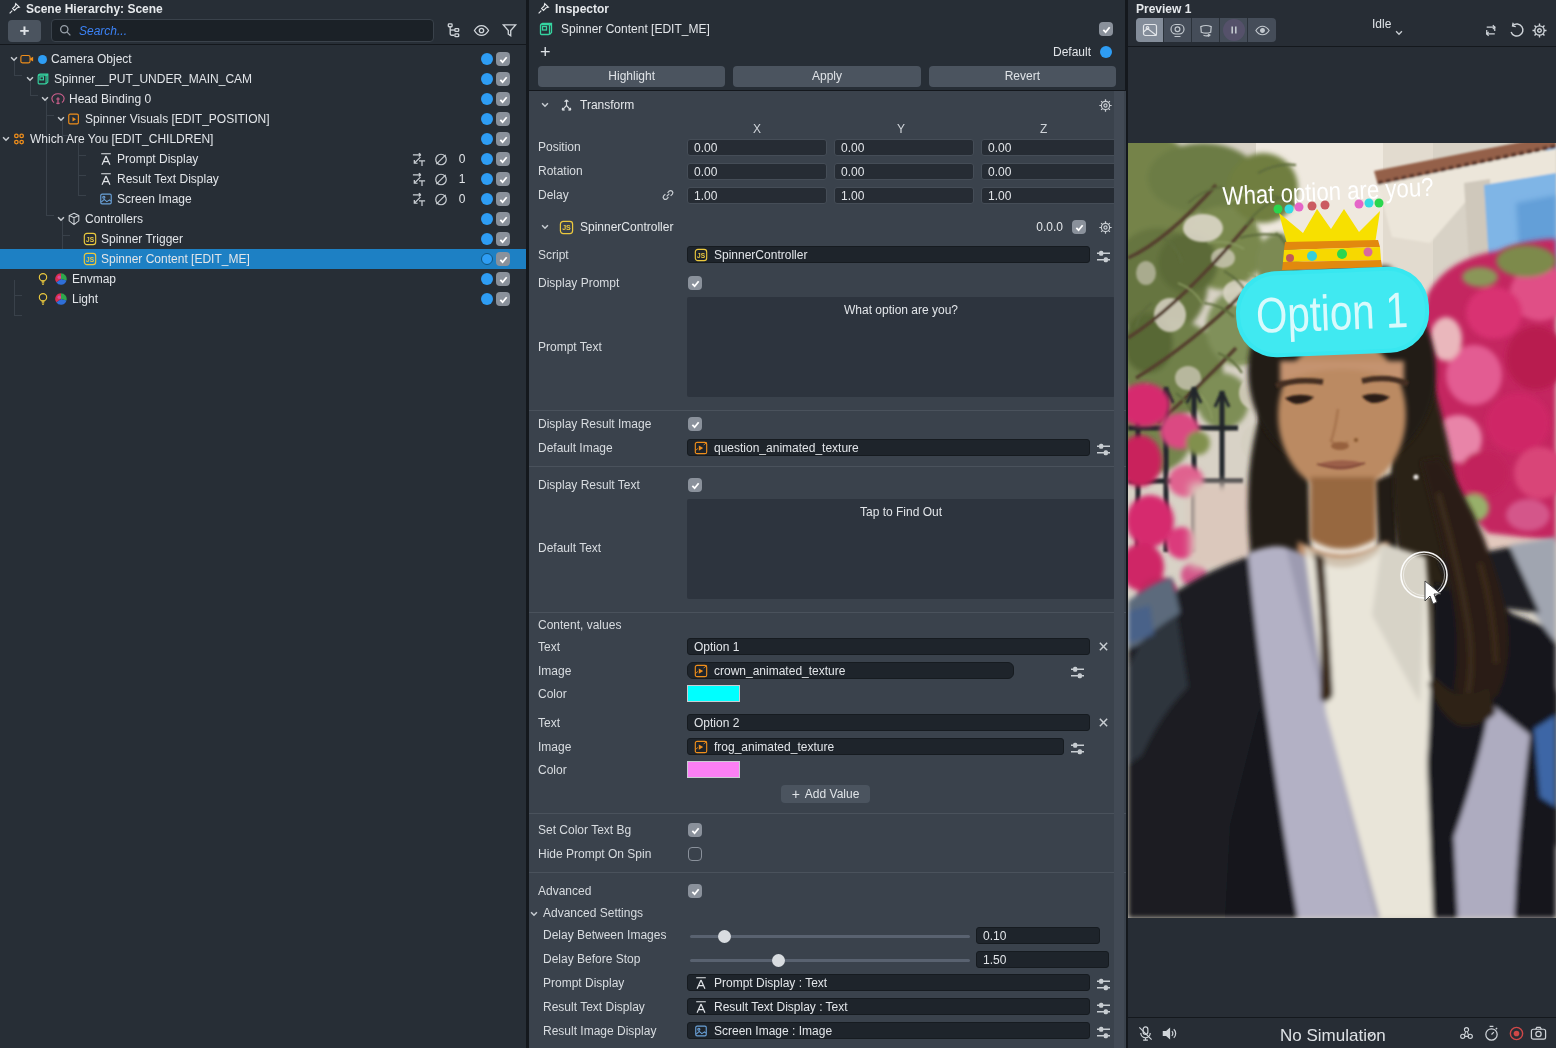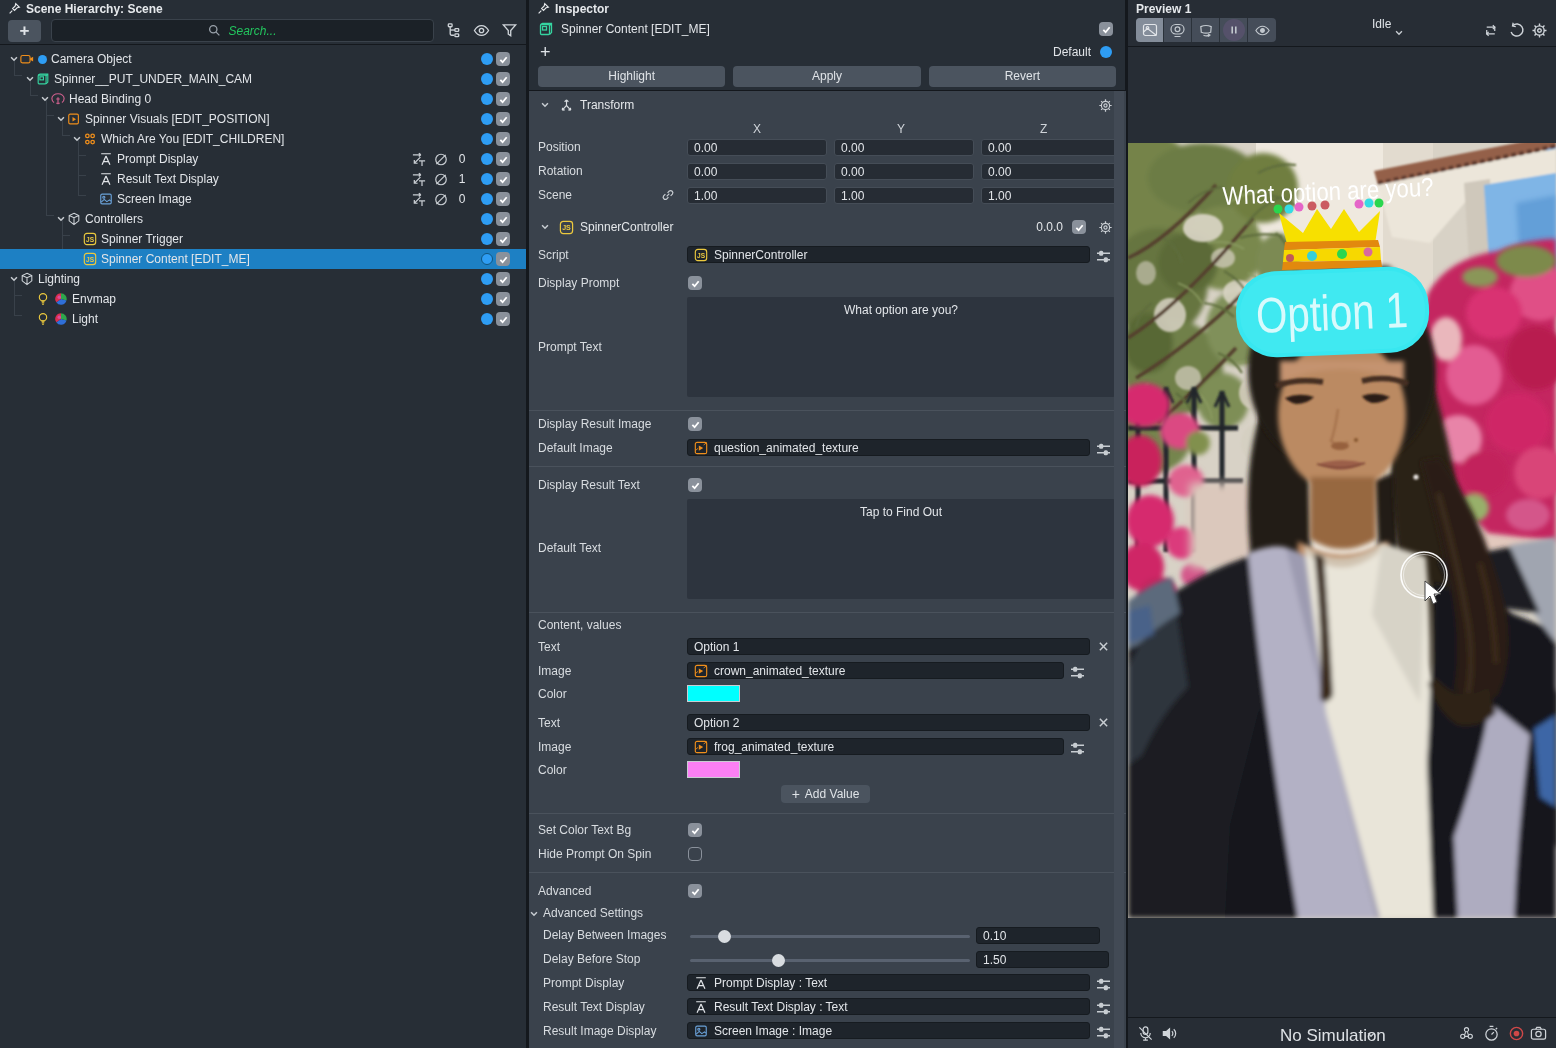--- a/index.html
+++ b/index.html
@@ -13,21 +13,21 @@
 .phead { height:17px; display:flex; align-items:center; padding-left:8px;
   color:#e6e9ec; font-size:12px; font-weight:bold; }
 .pin { width:13px; height:13px; margin-right:5px; }
 
 #ltools { height:27px; display:flex; align-items:center; padding:0 8px; }
 #addbtn { width:33px; height:22px; background:#4b545f; border-radius:4px;
   color:#dfe3e7; display:flex; align-items:center; justify-content:center;
   font-size:17px; font-weight:bold; }
 #search { flex:1; height:23px; margin-left:10px; background:#1b2127;
   border:1px solid #3a424b; border-radius:4px; display:flex; align-items:center;
-  padding:0 7px; color:#22c55e; font-size:12px; font-style:italic;justify-content:center; }
+  padding:0 7px; color:#3b82f6; font-size:12px; font-style:italic; }
 .ticon { width:17px; height:17px; margin-left:11px; flex:none; }
 #lborder { height:1px; background:#14181d; }
 
 #tree { padding-top:4px; position:relative; }
 .gl { position:absolute; background:#39414a; }
 .trow { height:20px; display:flex; align-items:center; color:#e2e5e9;
   font-size:12px; position:relative; }
 .trow.sel { background:#1d80c4; }
 .chev { width:12px; height:14px; flex:none; display:flex; align-items:center; justify-content:center;}
 .ticn { width:14px; height:14px; flex:none; margin-right:4px; }
@@ -218,21 +218,21 @@
       <div class="tright">
           <div class="bdot"></div>
           <div class="cbx">
             <svg width="9" height="9" viewBox="0 0 10 10" fill="none" stroke="#ffffff" stroke-width="2">
               <path d="M1.5 5.5l2.5 2.5 4.5-5.5"></path>
             </svg>
           </div>
         </div>
     </div>
 
-    <div class="trow" style="padding-left:71px">
+    <div class="trow" style="">
       <span class="chev">
           <svg width="10" height="10" viewBox="0 0 12 12" fill="none" stroke="#c8cdd2" stroke-width="1.8">
             <path d="M2.5 4l3.5 3.5L9.5 4"></path>
           </svg>
         </span>
       <svg class="ticn" viewBox="0 0 16 16" fill="none" stroke="#ef8e1b" stroke-width="1.5">
           <circle cx="5" cy="4.5" r="2"></circle>
           <circle cx="11" cy="4.5" r="2"></circle>
           <circle cx="5" cy="11.5" r="2"></circle>
           <circle cx="11" cy="11.5" r="2"></circle>
@@ -369,39 +369,20 @@
       <div class="tright">
           <div class="bdot" style="border:1.5px solid #10557f"></div>
           <div class="cbx">
             <svg width="9" height="9" viewBox="0 0 10 10" fill="none" stroke="#ffffff" stroke-width="2">
               <path d="M1.5 5.5l2.5 2.5 4.5-5.5"></path>
             </svg>
           </div>
         </div>
     </div>
 
-    <div class="trow" style="padding-left:8px">
-      <span class="chev">
-          <svg width="10" height="10" viewBox="0 0 12 12" fill="none" stroke="#c8cdd2" stroke-width="1.8">
-            <path d="M2.5 4l3.5 3.5L9.5 4"></path>
-          </svg>
-        </span>
-      <svg class="ticn" viewBox="0 0 16 16" fill="none" stroke="#cfd4d9" stroke-width="1.2">
-          <path d="M8 1.5l5.5 2.6v6L8 14.5l-5.5-4.4v-6z M2.5 4.1L8 6.5l5.5-2.4 M8 6.5v8"></path>
-        </svg>
-      <span>Lighting</span>
-      <div class="tright">
-          <div class="bdot"></div>
-          <div class="cbx">
-            <svg width="9" height="9" viewBox="0 0 10 10" fill="none" stroke="#ffffff" stroke-width="2">
-              <path d="M1.5 5.5l2.5 2.5 4.5-5.5"></path>
-            </svg>
-          </div>
-        </div>
-    </div>
 
     <div class="trow" style="padding-left:24px">
       <span class="chev"></span>
       <svg class="ticn" viewBox="0 0 16 16" fill="none" stroke="#ecc93e" stroke-width="1.3">
           <circle cx="8" cy="6" r="4.2"></circle>
           <path d="M6.3 10.5h3.4M6.6 12.5h2.8M7.2 14.3h1.6"></path>
         </svg>
       <svg class="ticn" viewBox="0 0 16 16">
           <circle cx="8" cy="8" r="6.5" fill="#222"></circle>
           <path d="M8 8L8 1.5A6.5 6.5 0 0114.3 9.7z" fill="#2fa54c"></path>
@@ -499,21 +480,21 @@
       <span style="position:absolute; left:511px;">Z</span>
     </div>
     <div class="flabel" style="top:48px;">Position</div>
     <div class="fld" style="top:48px; left:158px; width:140px;">0.00</div>
     <div class="fld" style="top:48px; left:305px; width:140px;">0.00</div>
     <div class="fld" style="top:48px; left:452px; width:140px;">0.00</div>
     <div class="flabel" style="top:72px;">Rotation</div>
     <div class="fld" style="top:72px; left:158px; width:140px;">0.00</div>
     <div class="fld" style="top:72px; left:305px; width:140px;">0.00</div>
     <div class="fld" style="top:72px; left:452px; width:140px;">0.00</div>
-    <div class="flabel" style="top:96px;">Scene</div>
+    <div class="flabel" style="top:96px;">Delay</div>
     <svg style="position:absolute; top:97px; left:132px; width:14px; height:14px;" viewBox="0 0 16 16" fill="none" stroke="#c8cdd2" stroke-width="1.4">
         <path d="M6.5 9.5l3-3M5 7l-2 2a2.5 2.5 0 003.5 3.5l2-2M11 9l2-2A2.5 2.5 0 009.5 3.5l-2 2"></path>
       </svg>
     <div class="fld" style="top:96px; left:158px; width:140px;">1.00</div>
     <div class="fld" style="top:96px; left:305px; width:140px;">1.00</div>
     <div class="fld" style="top:96px; left:452px; width:140px;">1.00</div>
     <div class="sep2" style="position:absolute; top:120px; left:0; right:0;"></div>
 
     <div class="shead" style="top:123px;">
       <span class="schev">
@@ -586,21 +567,21 @@
     <div class="flabel" style="top:449px;">Default Text</div>
     <div class="tarea" style="top:408px; left:158px; height:100px;">Tap to Find Out</div>
     <div class="sep1" style="top:521px;"></div>
     <div class="flabel" style="top:526px;">Content, values</div>
     <div class="flabel" style="top:548px;">Text</div>
     <div class="fld dk" style="top:547px; left:158px; width:403px;">Option 1</div>
     <svg style="position:absolute; top:550px; right:17px; width:11px; height:11px;" viewBox="0 0 12 12" stroke="#c8cdd2" stroke-width="1.6">
         <path d="M2 2l8 8M10 2l-8 8"></path>
       </svg>
     <div class="flabel" style="top:572px;">Image</div>
-    <div class="fld dk" style="top:571px; left:158px; width:377px;">
+    <div class="fld dk" style="top:571px; left:158px; width:327px;border-radius:6px;">
       <svg class="fjs" viewBox="0 0 16 16" fill="none" stroke="#ef8e1b" stroke-width="1.3">
           <rect x="1.5" y="1.5" width="13" height="13" rx="2"></rect>
           <path d="M5.5 5l5 3-5 3z" fill="#ef8e1b" stroke="none"></path>
           <path d="M1.5 11l3-2.5M11 4.5l3.5-2.5" stroke-width="1"></path>
         </svg>
       crown_animated_texture</div>
     <svg class="conn" style="top:575px; right:41px;" viewBox="0 0 16 14" fill="none" stroke="#c8cdd2" stroke-width="1.5">
         <path d="M1 3.5h3M7 3.5h8M1 10.5h8M12 10.5h3"></path>
         <rect x="4" y="1.5" width="3" height="4" rx="1" fill="#c8cdd2"></rect>
         <rect x="9" y="8.5" width="3" height="4" rx="1" fill="#c8cdd2"></rect>

